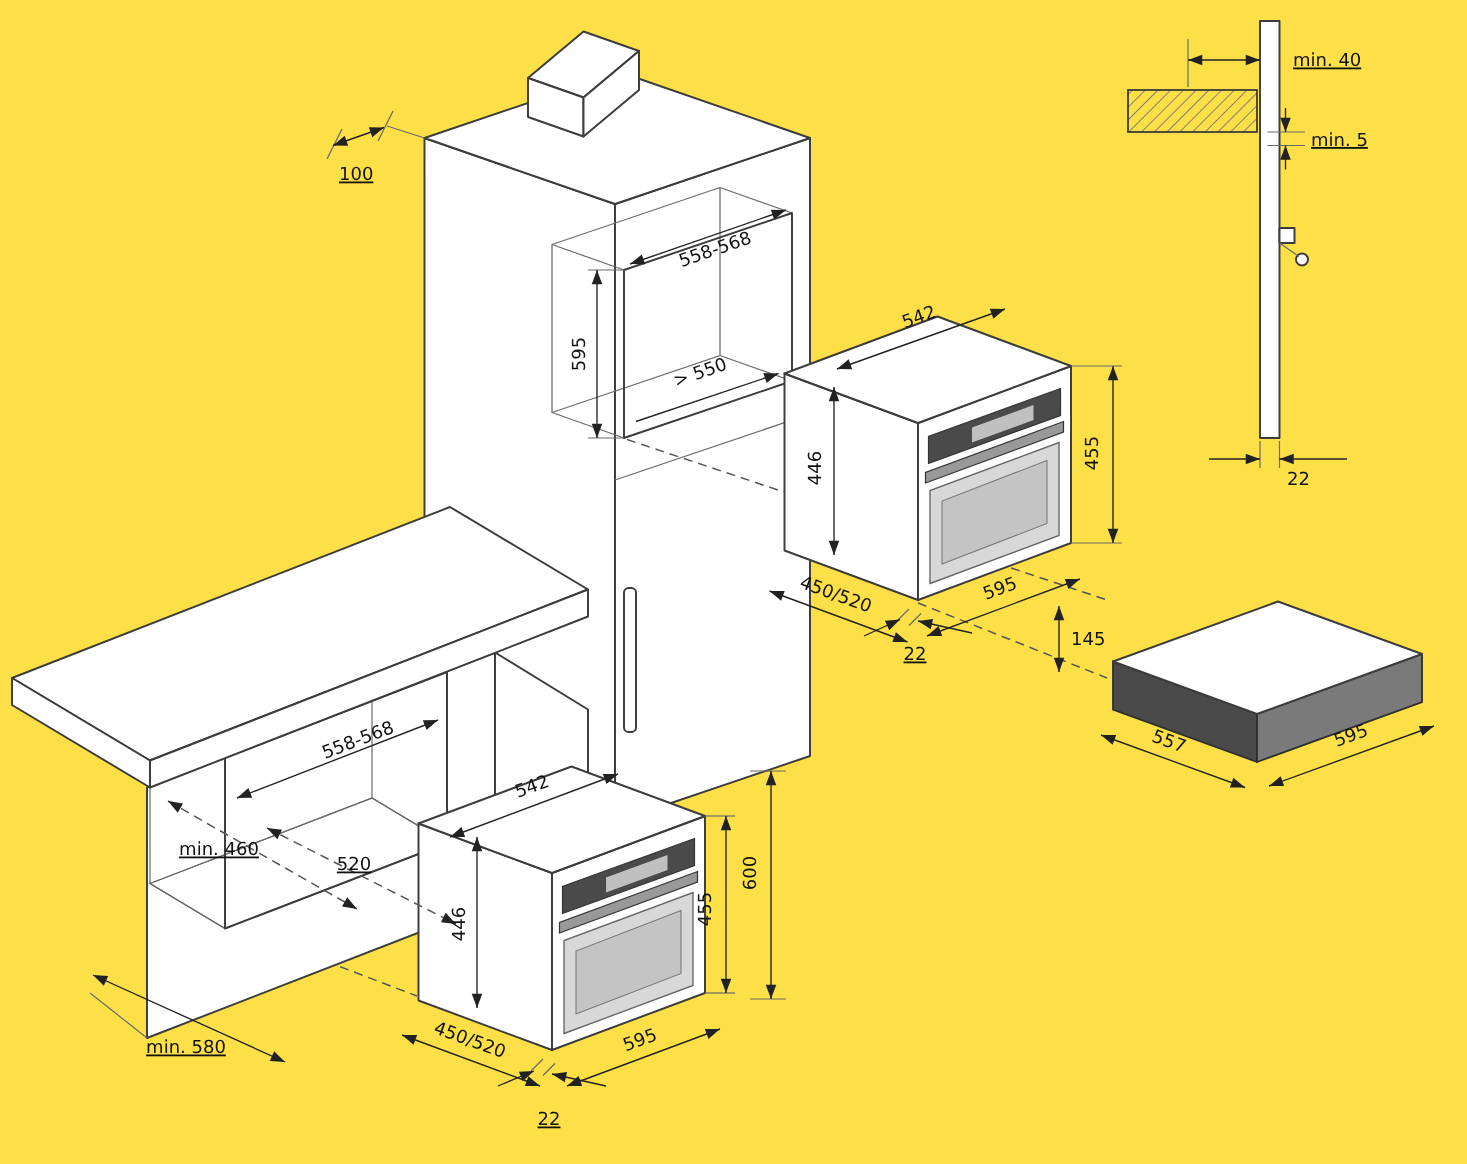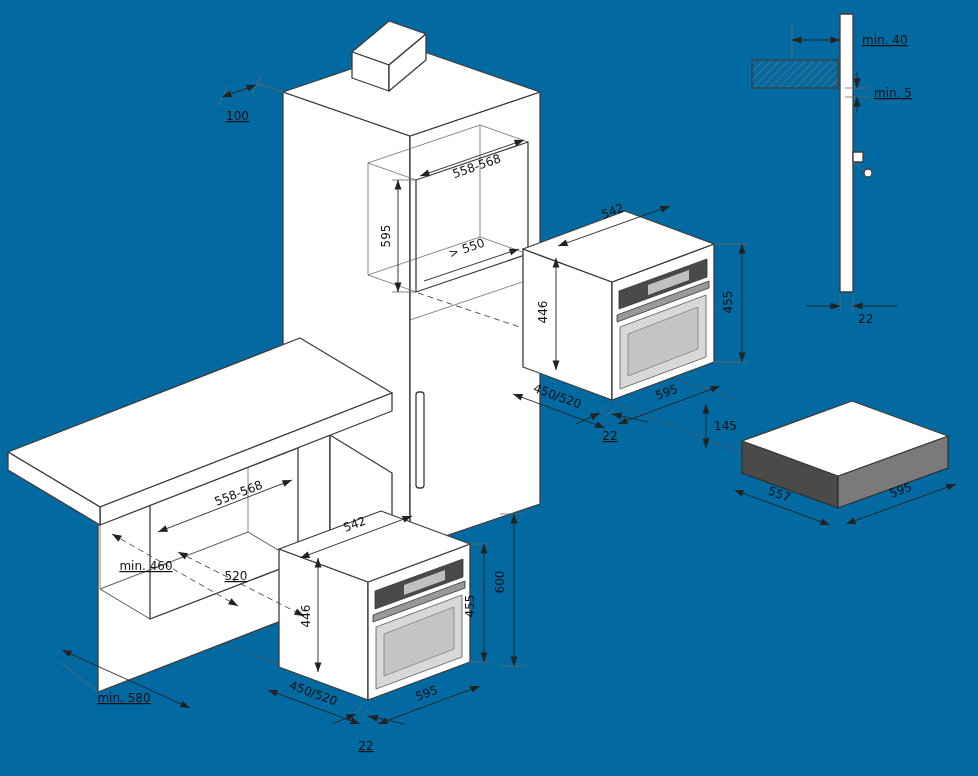--- a/index.html
+++ b/index.html
@@ -1,16 +1,16 @@
 <!DOCTYPE html>
 <html><head>
 <meta charset="utf-8">
 <style>
   html,body{margin:0;padding:0;background:#fff;}
-  .stage{width:978px;height:776px;position:relative;background:#0369a1;font-family:"DejaVu Sans",sans-serif;}
+  .stage{width:978px;height:776px;position:relative;background:#fde047;font-family:"DejaVu Sans",sans-serif;}
   svg{display:block;}
   .face{fill:#ffffff;stroke:#3c3c3c;stroke-width:1.3;stroke-linejoin:round;}
   .thin{fill:none;stroke:#6a6a6a;stroke-width:0.8;}
   .ln{fill:none;stroke:#3c3c3c;stroke-width:1.3;stroke-linejoin:round;}
   .dim{fill:none;stroke:#222;stroke-width:0.9;}
   .dash{fill:none;stroke:#555;stroke-width:1;stroke-dasharray:6 4;}
   .txt{font:12px "DejaVu Sans",sans-serif;fill:#111;}
   .u{text-decoration:underline;}
 </style>
 </head>

